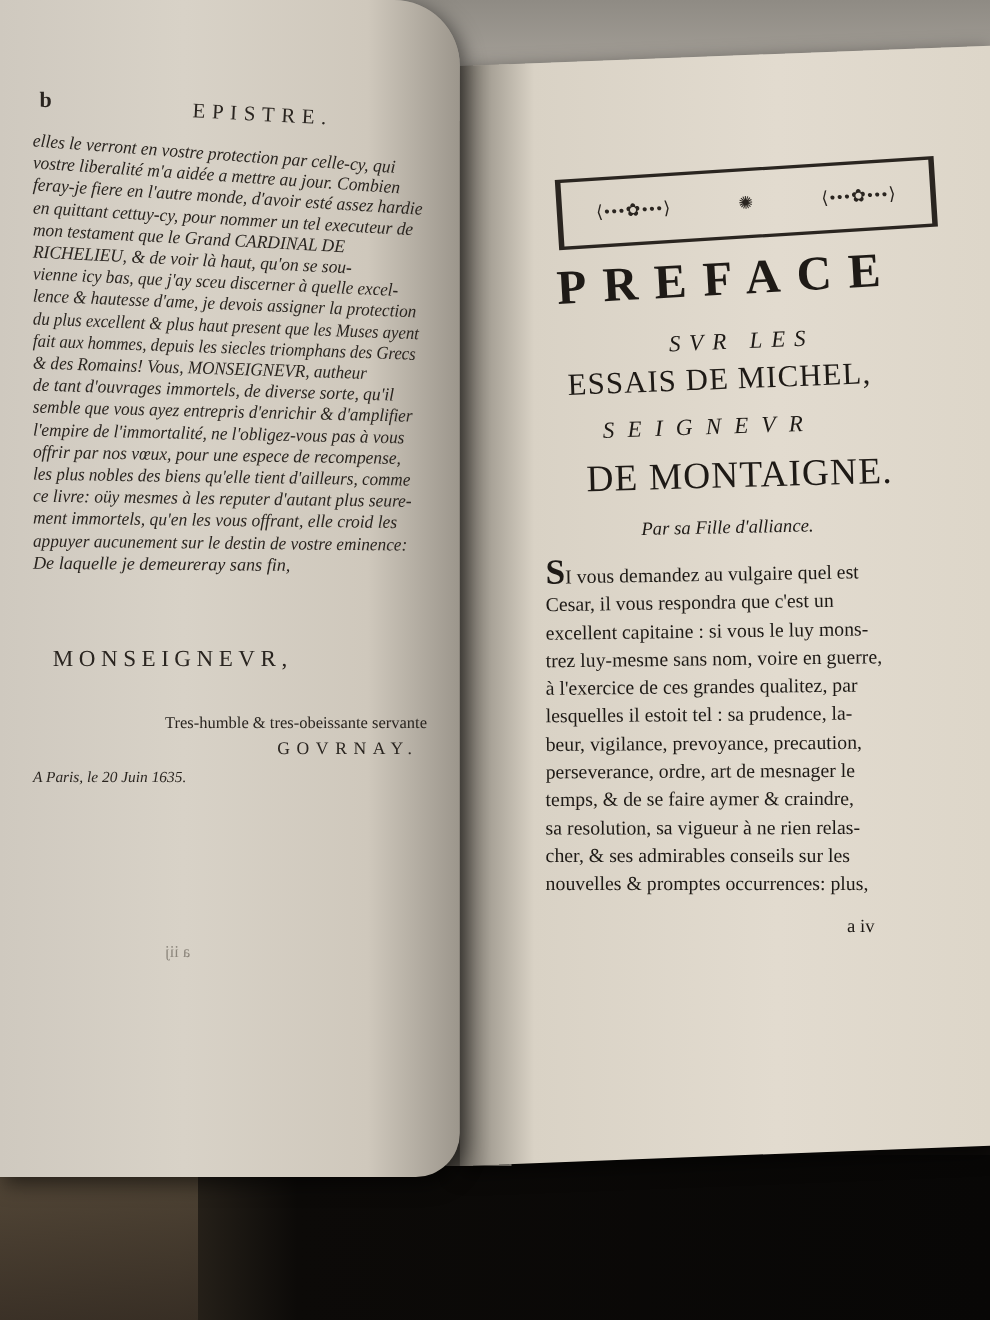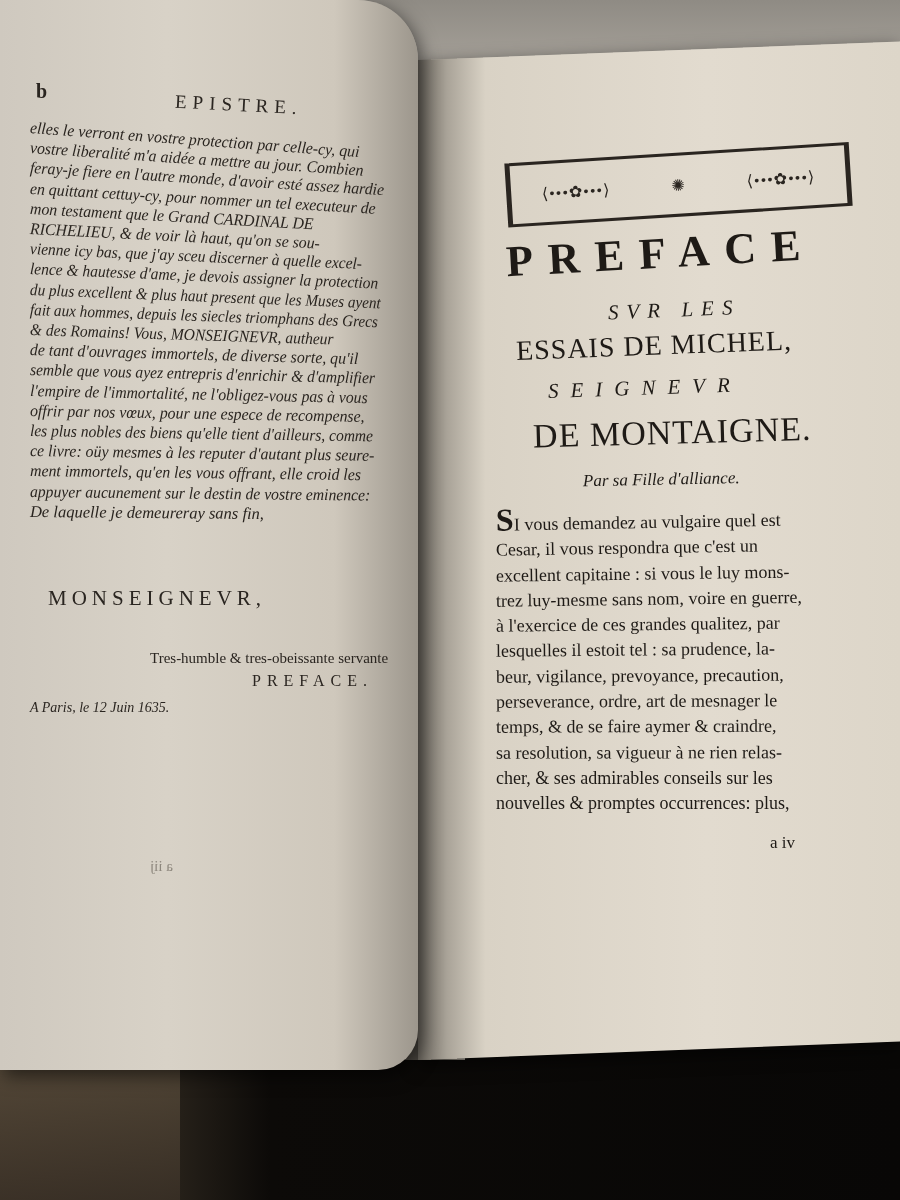--- a/index.html
+++ b/index.html
@@ -145,16 +145,16 @@
     <div class="lp-line" style="transform:rotate(1.2deg) scaleX(0.95)">l'empire de l'immortalité, ne l'obligez-vous pas à vous</div>
     <div class="lp-line" style="transform:rotate(1deg) scaleX(0.96)">offrir par nos vœux, pour une espece de recompense,</div>
     <div class="lp-line" style="transform:rotate(0.9deg) scaleX(0.94)">les plus nobles des biens qu'elle tient d'ailleurs, comme</div>
     <div class="lp-line" style="transform:rotate(0.8deg) scaleX(0.96)">ce livre: oüy mesmes à les reputer d'autant plus seure-</div>
     <div class="lp-line" style="transform:rotate(0.7deg) scaleX(0.96)">ment immortels, qu'en les vous offrant, elle croid les</div>
     <div class="lp-line" style="transform:rotate(0.6deg) scaleX(0.95)">appuyer aucunement sur le destin de vostre eminence:</div>
     <div class="lp-line" style="transform:rotate(0.5deg)">De laquelle je demeureray sans fin,</div>
   </div>
   <div class="lp lp-sig-title">MONSEIGNEVR,</div>
   <div class="lp lp-closing">Tres-humble &amp; tres-obeissante servante</div>
-  <div class="lp lp-name">PREFACE.</div>
-  <div class="lp lp-date">A Paris, le 12 Juin 1635.</div>
+  <div class="lp lp-name">GOVRNAY.</div>
+  <div class="lp lp-date">A Paris, le 20 Juin 1635.</div>
   <div class="lp lp-bleed">a iij</div>
 </div>
 
 </body></html>

